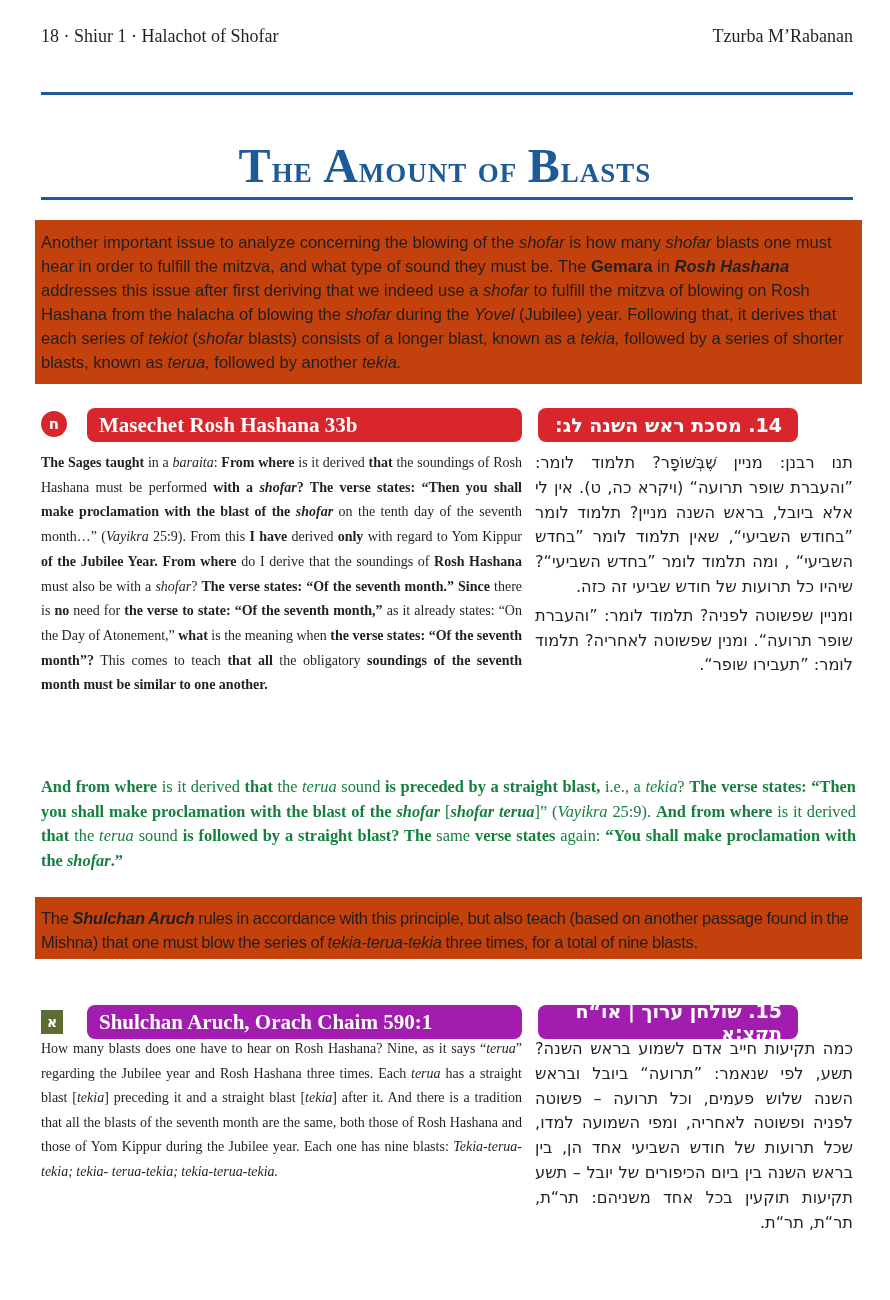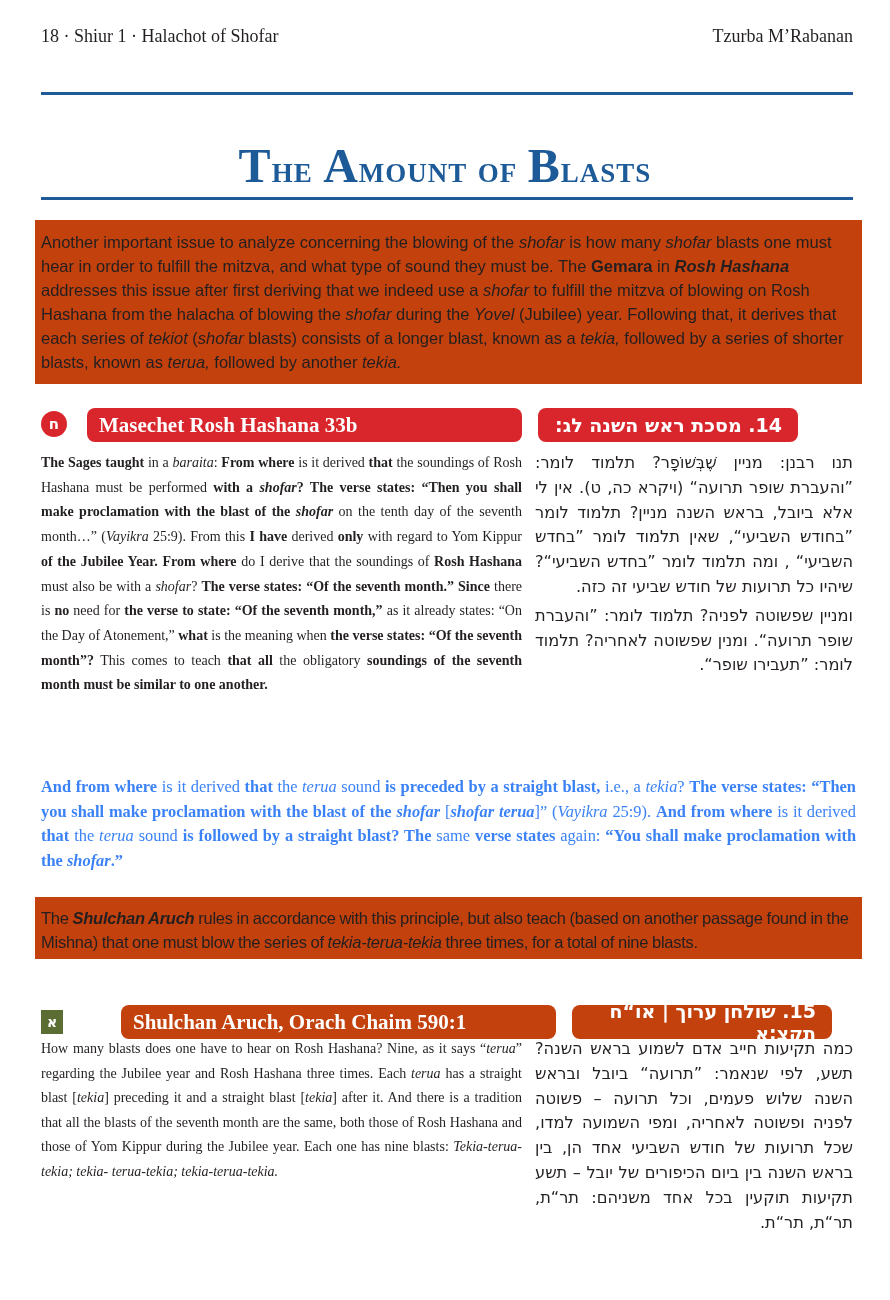--- a/index.html
+++ b/index.html
@@ -16,41 +16,41 @@
   .title .big { font-size: 48px; }
 
   .intro { position: absolute; left: 35px; width: 827px; background: #c2410c; font-family: "Liberation Sans", "DejaVu Sans", sans-serif; font-size: 16.5px; line-height: 24px; color: #231f20; padding: 10px 10px 8px 6px; }
   .intro.first { top: 220px; height: 164px; }
   .intro.second { top: 897px; height: 62px; padding-top: 9px; letter-spacing: -0.25px; word-spacing: -0.5px; }
   .intro i, .intro em { font-style: italic; }
   .intro b { font-weight: bold; }
 
   .src-header { position: absolute; height: 34px; border-radius: 8px; color: #ffffff; font-weight: bold; display: flex; align-items: center; text-align: right; }
   .src-header.red { background: #d9262c; }
-  .src-header.green { background: #c2410c; margin-left: 34px; }
+  .src-header.green { background: #a21caf; }
   .src-header.en { left: 87px; width: 435px; font-size: 21px; padding-left: 12px; }
   .src-header.he { left: 538px; width: 260px; direction: rtl; font-family: "DejaVu Sans", "Liberation Sans", sans-serif; font-size: 19px; padding-right: 16px; }
   .src-header.r1 { top: 408px; }
   .src-header.r2 { top: 1005px; }
 
   .letter-badge-circle { position: absolute; top: 411px; left: 41px; width: 26px; height: 26px; border-radius: 50%; background: #d9262c; color: #fff; font-family: "DejaVu Sans", sans-serif; font-weight: bold; font-size: 15px; display: flex; align-items: center; justify-content: center; }
   .letter-badge-square { position: absolute; top: 1010px; left: 41px; width: 22px; height: 24px; background: #5b6d33; color: #fff; font-family: "DejaVu Sans", sans-serif; font-weight: bold; font-size: 14px; display: flex; align-items: center; justify-content: center; }
 
   .en-text { position: absolute; left: 41px; width: 481px; font-size: 14px; line-height: 24.7px; text-align: justify; color: #231f20; }
   .en-text b { font-weight: bold; }
   .en-text i { font-style: italic; }
   .en-text.g1 { top: 451px; }
   .en-text.g2 { top: 1037px; line-height: 24.5px; }
 
   .he-text { position: absolute; left: 535px; width: 318px; direction: rtl; text-align: justify; font-family: "DejaVu Sans", "Liberation Sans", sans-serif; font-size: 16.2px; line-height: 24.8px; color: #231f20; }
   .he-text.g1 { top: 451px; }
   .he-text.g2 { top: 1037px; }
   .he-text p { margin-bottom: 4px; }
 
-  .continuation { position: absolute; top: 775px; left: 41px; width: 815px; font-size: 16.4px; line-height: 24.7px; text-align: justify; color: #3b82f6; }
+  .continuation { position: absolute; top: 775px; left: 41px; width: 815px; font-size: 16.4px; line-height: 24.7px; text-align: justify; color: #15803d; }
   .continuation b { font-weight: bold; }
   .continuation i { font-style: italic; }
 </style>
 </head>
 <body>
 
 <div class="running-head">
   <span>18 · Shiur 1 · Halachot of Shofar</span>
   <span>Tzurba M’Rabanan</span>
 </div>

